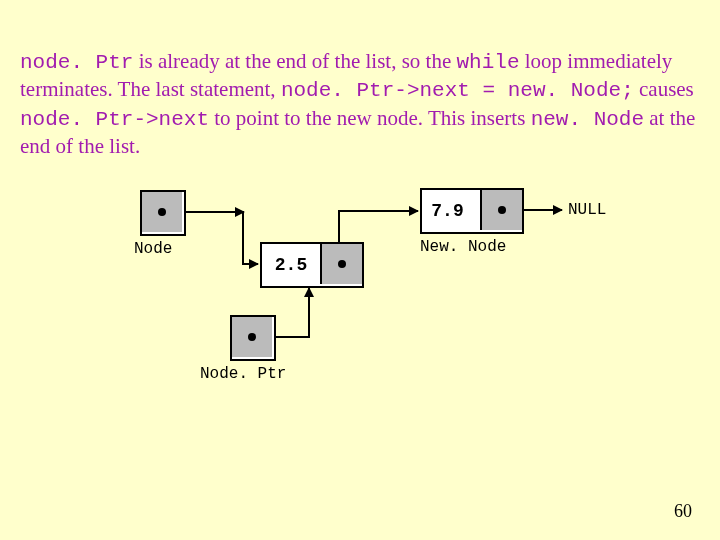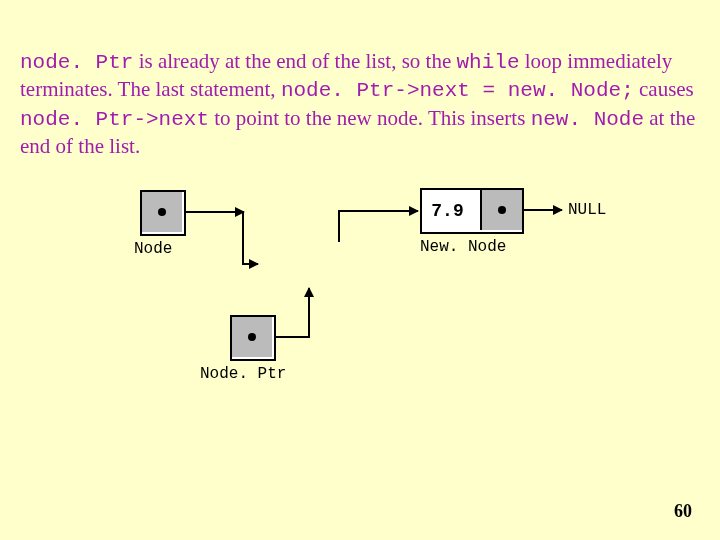--- a/index.html
+++ b/index.html
@@ -29,21 +29,21 @@
     top: 180px;
     left: 120px;
     width: 500px;
     height: 260px;
   }
   .page-num {
     position: absolute;
     bottom: 18px;
     right: 28px;
     font-size: 18px;
-    font-weight: bold;
+    font-weight: normal;
     color: #000;
   }
   
   .nodebox {
     position: absolute;
     border: 2px solid #000;
     background: #fff;
     display: flex;
   }
   .ptrcell {
@@ -113,20 +113,26 @@
     <div class="ptrcell single">
         <div class="dot"></div>
       </div>
   </div>
   <div class="dlabel" style="left:14px; top:60px;">Node</div>
 
   <div class="arrow-h ah-right" style="left:64px; top:31px; width:60px;"></div>
   <div class="arrow-v" style="left:122px; top:31px; height:52px;"></div>
   <div class="arrow-h ah-right" style="left:122px; top:83px; width:16px;"></div>
 
+  <div class="nodebox" style="left:140px; top:62px; width:100px; height:42px;">
+    <div class="valcell">2.5</div>
+    <div class="ptrcell single" style="border-left:2px solid #000;">
+        <div class="dot"></div>
+      </div>
+  </div>
 
   <div class="arrow-v" style="left:218px; top:30px; height:32px;"></div>
   <div class="arrow-h" style="left:218px; top:30px; width:72px;"></div>
   <div class="arrow-h ah-right" style="left:288px; top:30px; width:10px;"></div>
 
   <div class="nodebox" style="left:300px; top:8px; width:100px; height:42px;gap:7px;">
     <div class="valcell">7.9</div>
     <div class="ptrcell single" style="border-left:2px solid #000;">
         <div class="dot"></div>
       </div>

